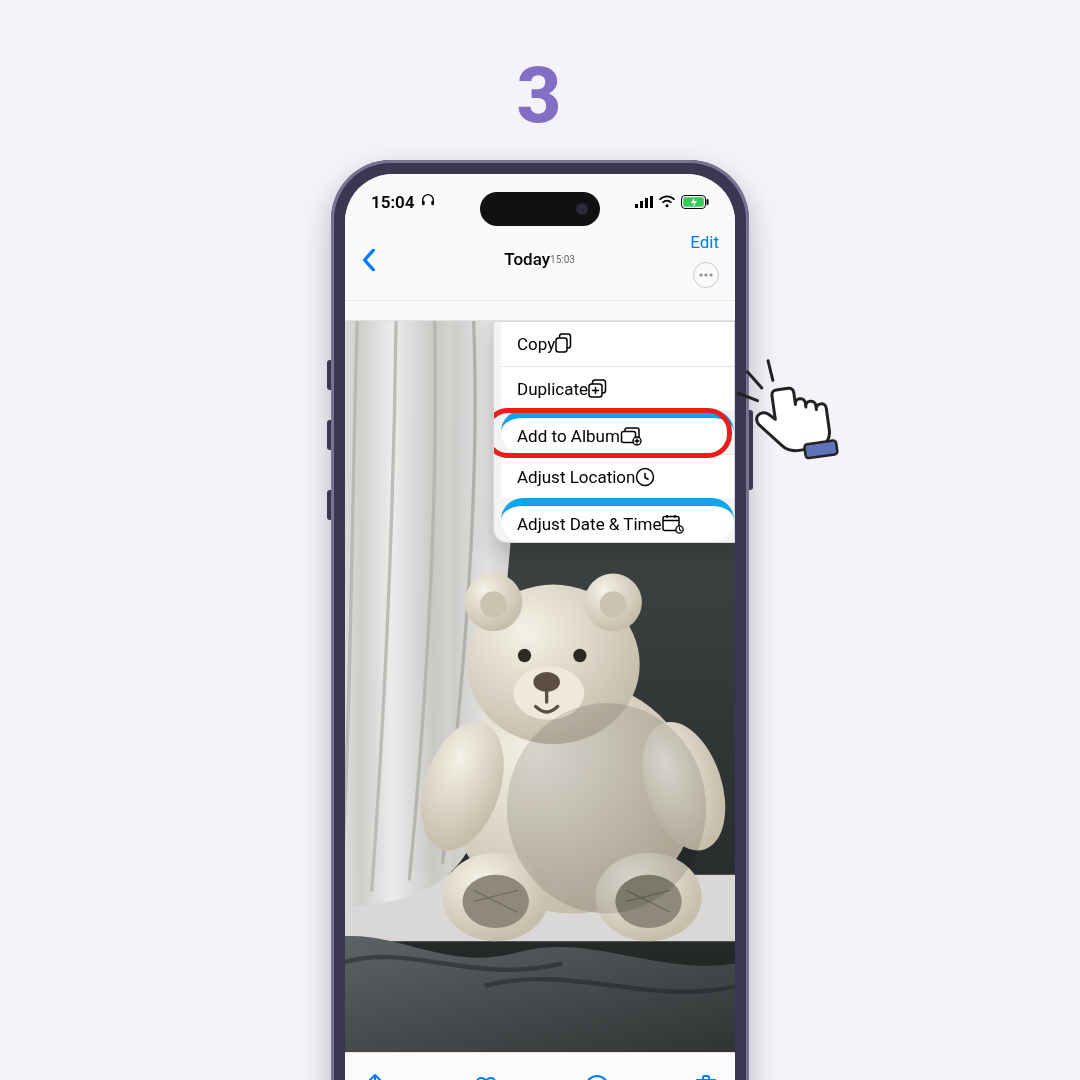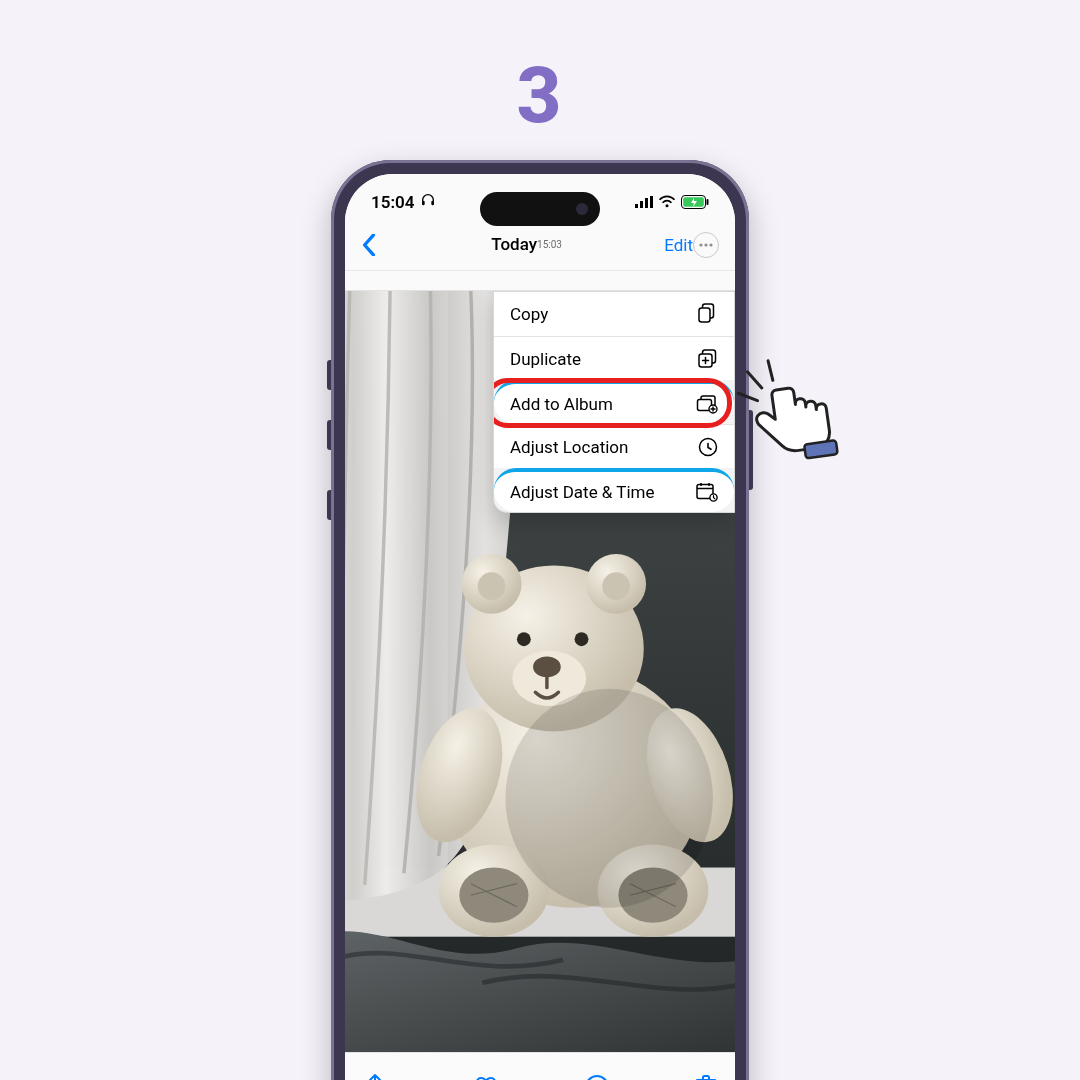--- a/index.html
+++ b/index.html
@@ -134,21 +134,21 @@
       color: #007aff;
     }
     .nav-center {
       display: flex;
       flex-direction: row;
       align-items: center;
       line-height: 1.05;
     }
     .nav-title { font-size: 17px; font-weight: 500; color: #000; }
     .nav-subtitle { font-size: 10px; color: #6b6b6b; }
-    .nav-right { display: flex; align-items: center; gap: 0; color: #007aff; }
+    .nav-right { display: flex; align-items: flex-end; gap: 10px; color: #007aff; flex-direction: column; }
     .nav-edit { font-size: 17px; }
     .more-btn {
       width: 26px;
       height: 26px;
       border: 1.6px solid #c9c9cc;
       border-radius: 50%;
       display: flex;
       align-items: center;
       justify-content: center;
       color: #8e8e93;
@@ -174,30 +174,30 @@
       right: 0;
       width: 242px;
       background: #f3f3f3;
       border: 0.5px solid #d8d8db;
       border-radius: 0 0 0 14px;
       box-shadow: 0 10px 24px rgba(0,0,0,0.18);
       overflow: hidden;
     }
     .menu-item {
       display: flex;
-      justify-content: space-between;
       align-items: center;
       padding: 0 16px;
       height: 44px;
       background: #fff;
       font-size: 17px;
       color: #000;
+      margin-left: 7px;
     }
     .menu-item + .menu-item { border-top: 0.6px solid #e3e3e5; }
-    .menu-item.group-break { border-top: 4px solid #0ea5e9; border-radius: 22px; }
+    .menu-item.group-break { border-top: 8px solid #0ea5e9; border-radius: 22px; }
     .menu-item svg { display:block; }
 
     .highlight {
       position: absolute;
       top: 86px;
       left: -10px;
       width: 248px;
       height: 50px;
       border: 5px solid #e81f1f;
       border-radius: 24px;

